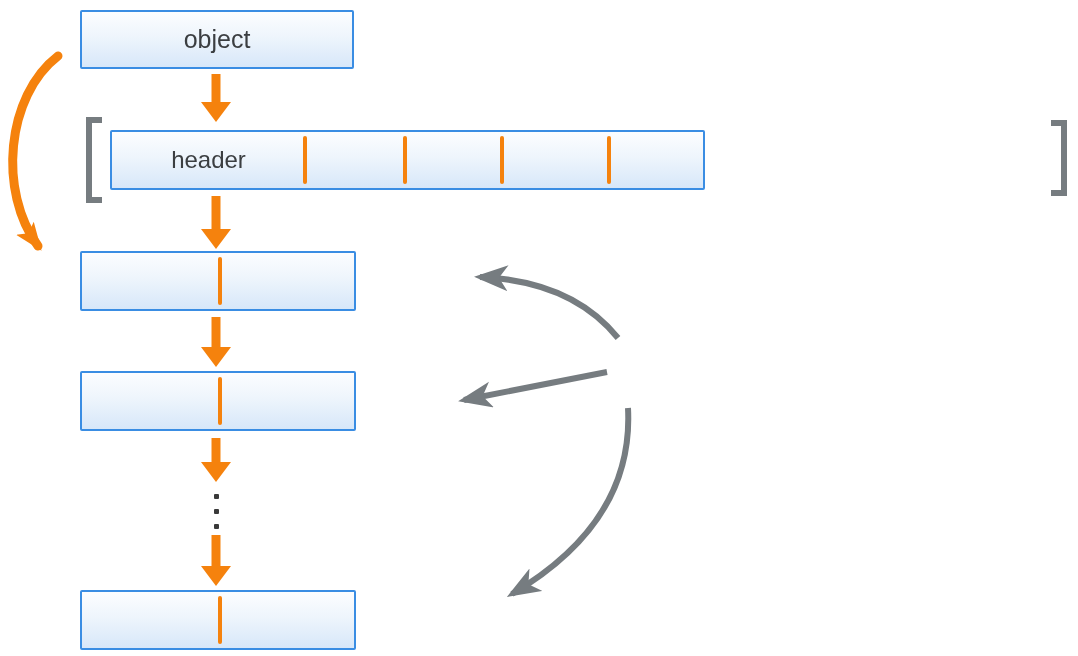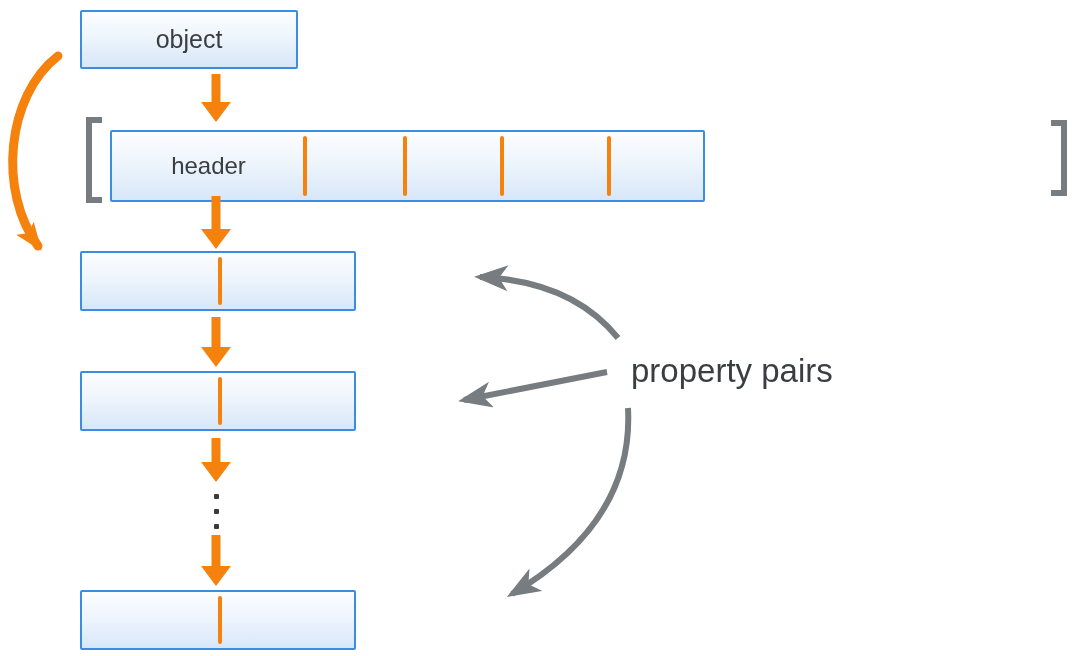--- a/index.html
+++ b/index.html
@@ -65,25 +65,25 @@
   .ocurve{stroke:var(--accent-orange);stroke-width:9;fill:none;stroke-linecap:round;}
   .gcurve{stroke:var(--connector-gray);stroke-width:6;fill:none;stroke-linecap:butt;}
   .orange-fill{fill:var(--accent-orange);}
   .gray-fill{fill:var(--connector-gray);}
 </style>
 </head>
 <body>
 
 <div class="canvas">
 
-  <div class="node" style="left:80px;top:10px;width:218px;height:59px;">
+  <div class="node" style="left:80px;top:10px;width:274px;height:59px;">
     <div class="node-label">object</div>
   </div>
 
-  <div class="node" style="left:110px;top:130px;width:595px;height:72px;">
+  <div class="node" style="left:110px;top:130px;width:595px;height:60px;">
     <div class="header-label">header</div>
     <div class="slot-tick" style="left:191px;"></div>
     <div class="slot-tick" style="left:291px;"></div>
     <div class="slot-tick" style="left:388px;"></div>
     <div class="slot-tick" style="left:495px;"></div>
   </div>
 
   <div class="bracket bracket-left"></div>
   <div class="bracket bracket-right"></div>
 
@@ -94,21 +94,20 @@
     <div class="pair-tick"></div>
   </div>
   <div class="node" style="left:80px;top:590px;width:276px;height:60px;">
     <div class="pair-tick"></div>
   </div>
 
   <div class="dot" style="top:494px;"></div>
   <div class="dot" style="top:509px;"></div>
   <div class="dot" style="top:524px;"></div>
 
-  <div class="big-label" id="pairs-label">property pairs</div>
 
   <svg class="connectors" width="1078" height="656" viewBox="0 0 1078 656">
     <defs>
       <marker id="orangeHead" markerUnits="userSpaceOnUse" markerWidth="30" markerHeight="24" refX="22" refY="11" orient="auto">
         <path class="orange-fill" d="M0,0 L28,11 L0,22 L6,11 Z"></path>
       </marker>
       <marker id="grayHead" markerUnits="userSpaceOnUse" markerWidth="38" markerHeight="28" refX="28" refY="13" orient="auto">
         <path class="gray-fill" d="M0,0 L34,13 L0,26 L9,13 Z"></path>
       </marker>
     </defs>

